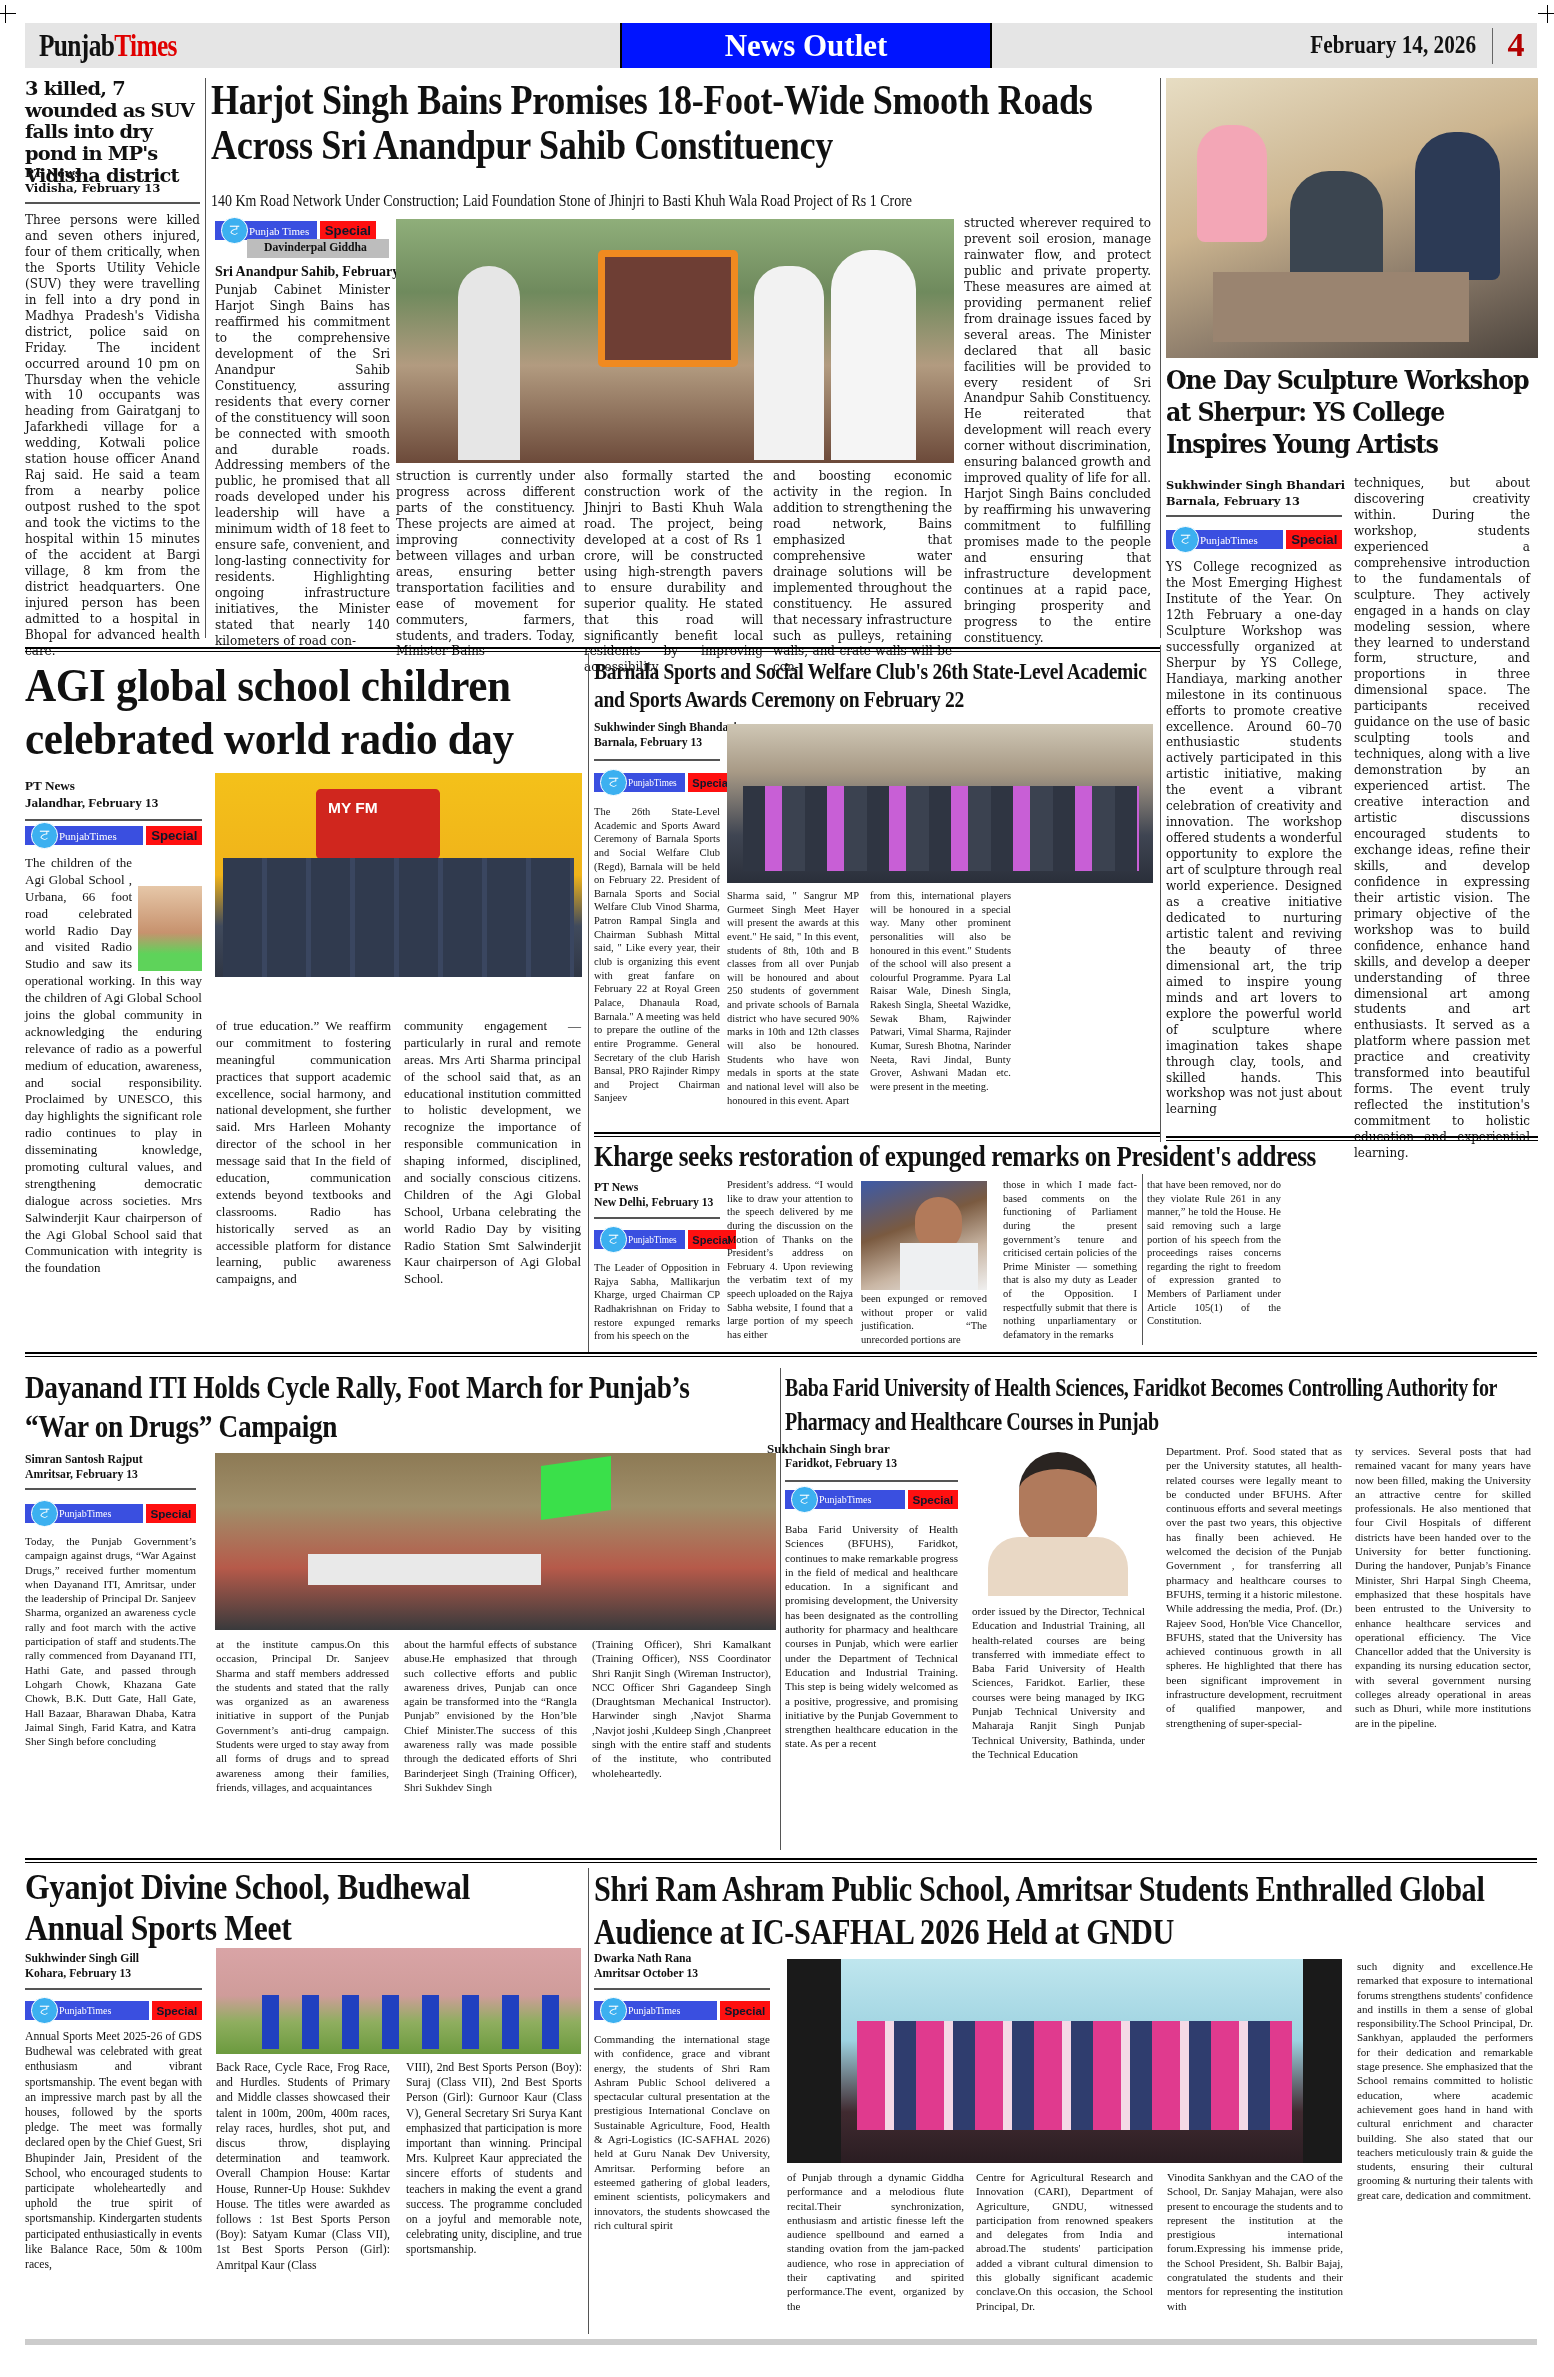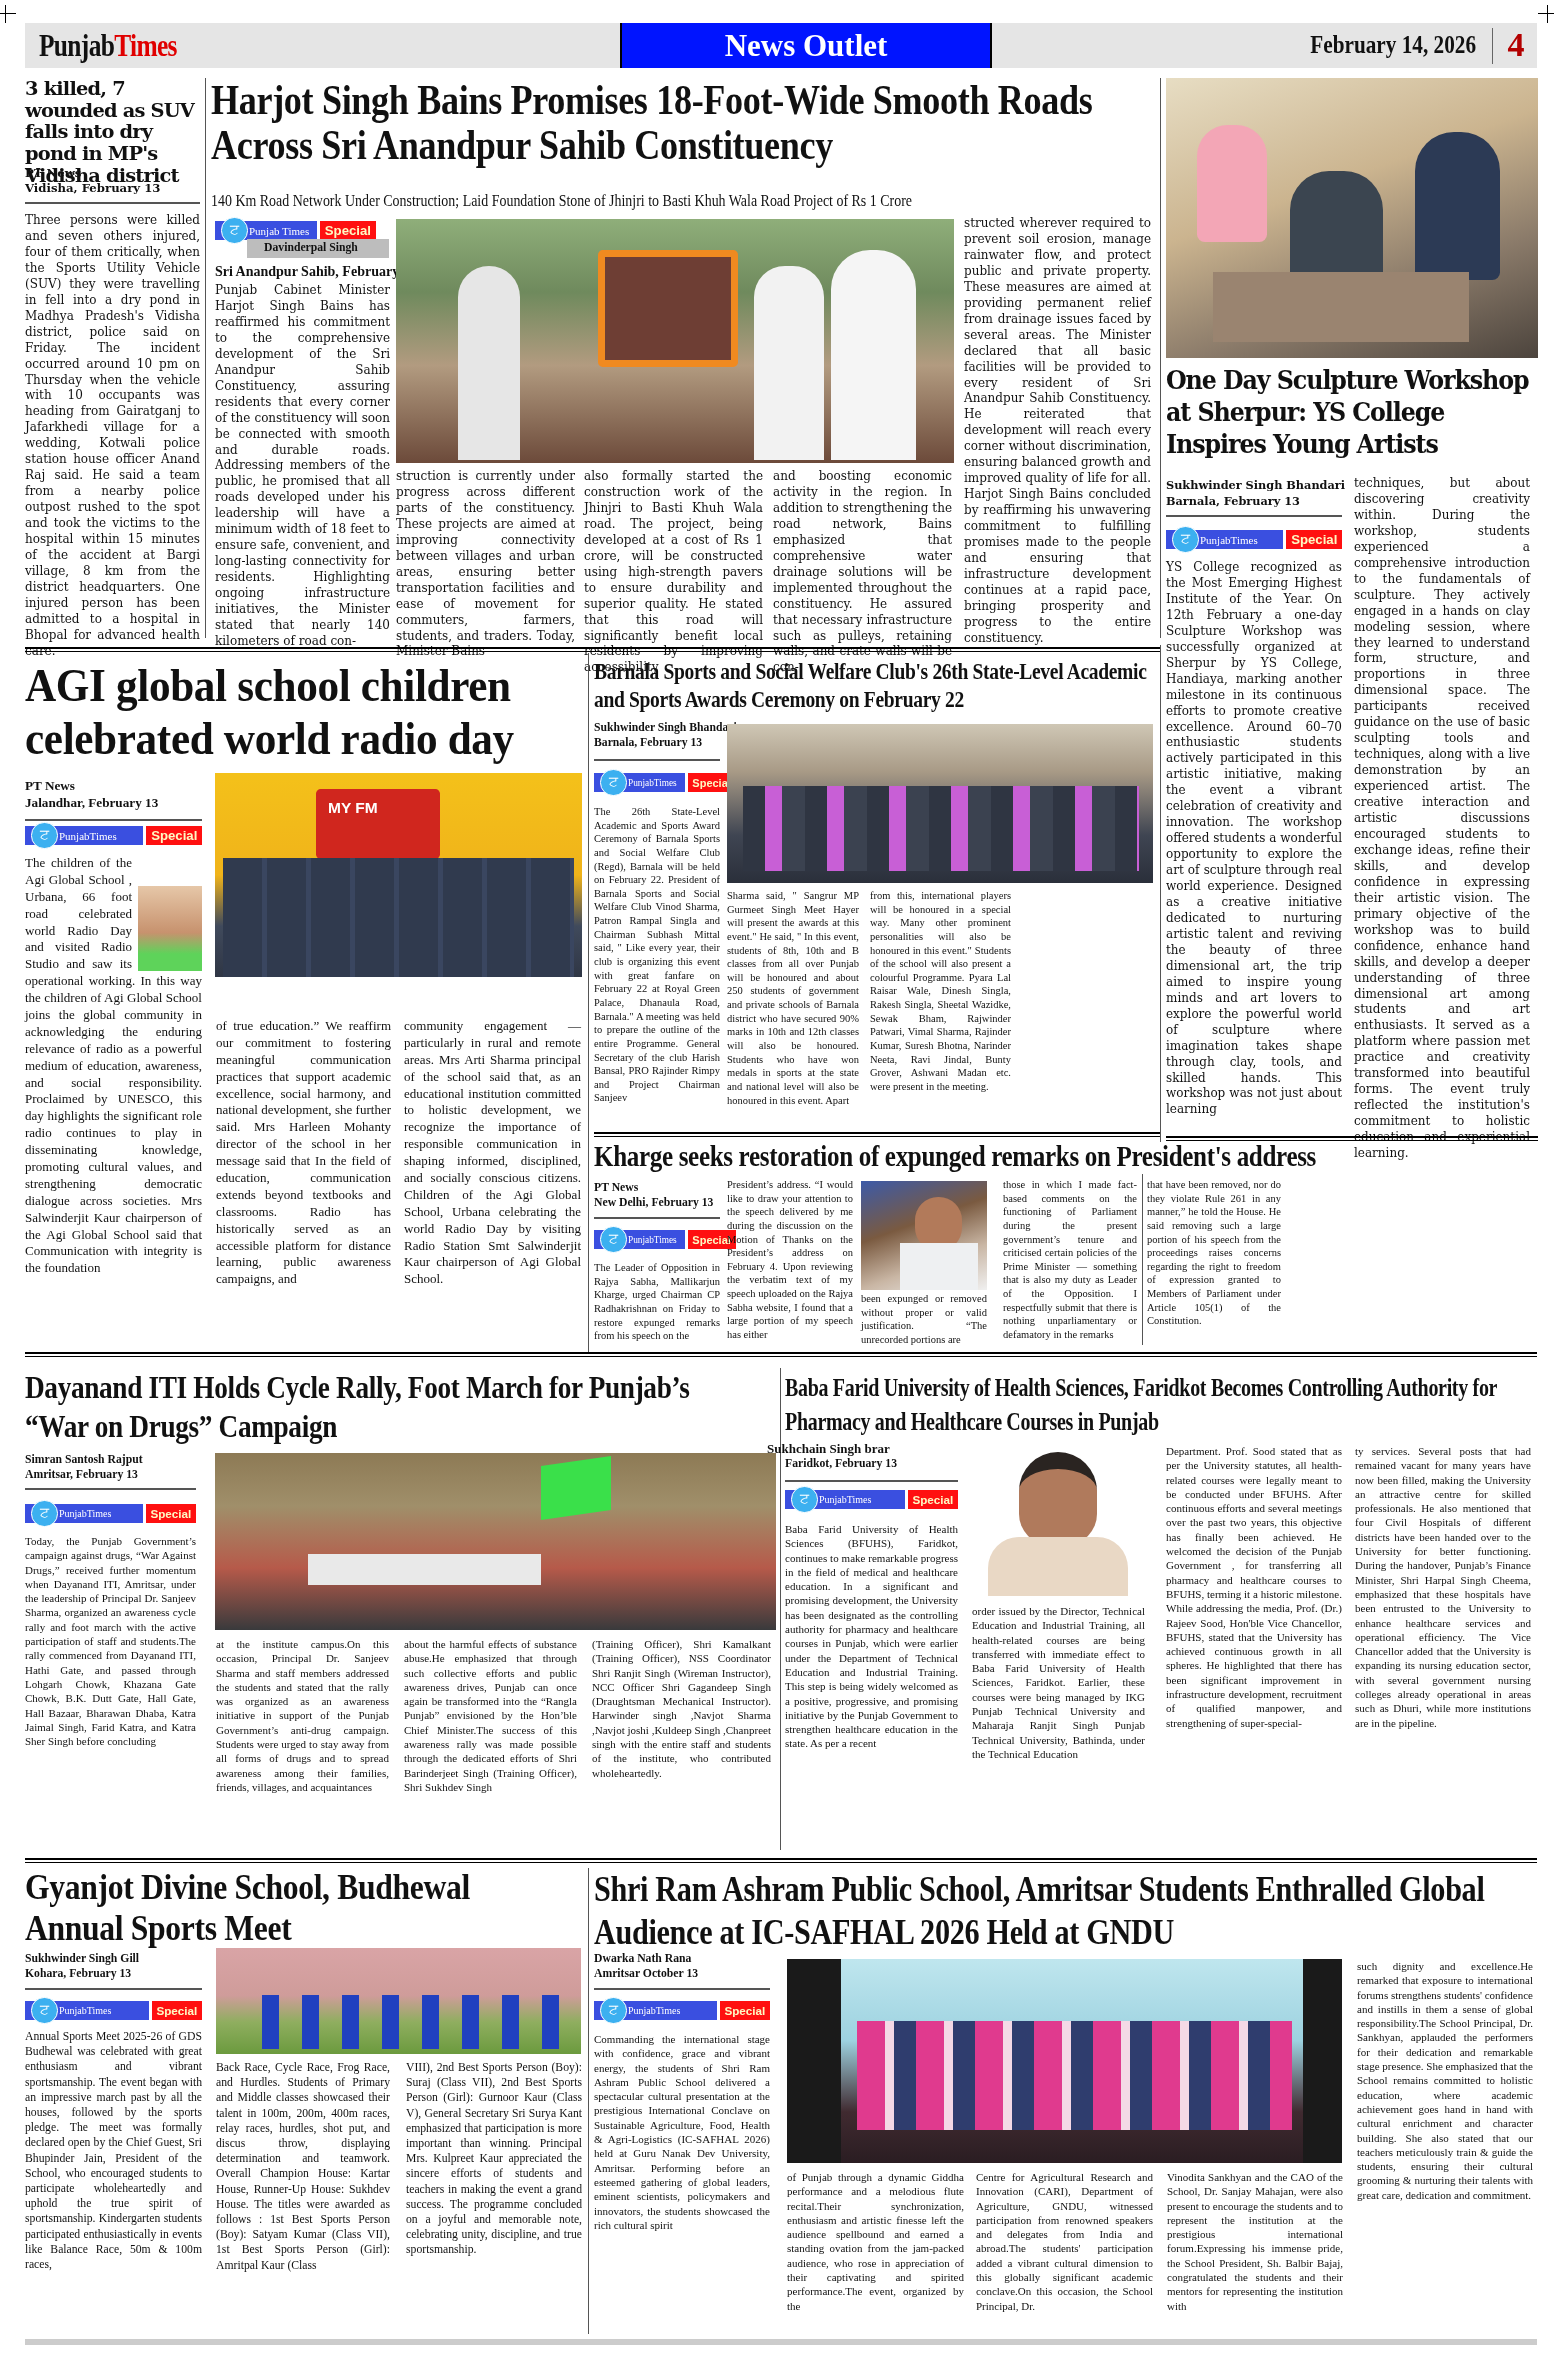--- a/index.html
+++ b/index.html
@@ -23,21 +23,21 @@
   .byline-sans { font-family: "DejaVu Serif", serif; font-weight: bold; font-size: 11.7px; line-height: 1.3; }
   .body-text { font-size: 12px; line-height: 1.33; text-align: justify; hyphens: auto; }
   .body-cond { font-family: "Liberation Serif", serif; font-size: 13px; line-height: 1.3; text-align: justify; }
   .col { position: absolute; }
   .rule { position: absolute; height: 1.6px; background: #555; }
   .vrule { position: absolute; width: 0.8px; background: #555; }
   .dbl { position: absolute; height: 4.7px; border-top: 2.3px solid #000; border-bottom: 0.8px solid #000; }
 
   .badge { position: absolute; height: 23px; display: flex; align-items: center; }
   .badge .blue { background: #3a4fe0; color: #fff; height: 18.7px; display: flex; align-items: center; padding-left: 34px; padding-right: 7.8px; font-family: "Liberation Serif", serif; font-size: 11px; }
-  .badge .red { background: #ff1010; color: #fef9c3; height: 18.7px; display: flex; align-items: center; padding: 0 4.7px; margin-left: 3.1px; font-family: "Liberation Sans", sans-serif; font-weight: bold; font-size: 13.2px; }
+  .badge .red { background: #ff1010; color: #0f172a; height: 18.7px; display: flex; align-items: center; padding: 0 4.7px; margin-left: 3.1px; font-family: "Liberation Sans", sans-serif; font-weight: bold; font-size: 13.2px; }
   .badge .circle { position: absolute; left: 6.2px; top: -1.6px; width: 26.4px; height: 26.4px; border-radius: 50%; background: #3cb0f0; border: 1.6px solid #fff; color: #fff; font-size: 14px; text-align: center; line-height: 23px; font-family: "DejaVu Sans", sans-serif; }
 
   .photo { position: absolute; overflow: hidden; }
 
   .footer-bar { position: absolute; height: 6.2px; background: #ccc; }
 </style>
 </head>
 <body>
 
 <div class="crop" style="left:-3.1px"></div>
@@ -64,21 +64,21 @@
   <h1 class="abs head" style="left:211px;top:78px;width:948px;font-size:42px;transform:scaleX(0.86);transform-origin:left;white-space:nowrap;">
       <span style="display:block;width:1088px;white-space:normal;">Harjot Singh Bains Promises 18-Foot-Wide Smooth Roads Across Sri Anandpur Sahib Constituency</span>
     </h1>
   <div class="abs" style="left:211px;top:191px;font-family:'Liberation Serif',serif;font-size:17px;transform:scaleX(0.82);transform-origin:left;white-space:nowrap;">140 Km Road Network Under Construction; Laid Foundation Stone of Jhinjri to Basti Khuh Wala Road Project of Rs 1 Crore</div>
 
   <div class="badge" style="left:215px;top:219px;width:175px;">
     <div class="blue">Punjab Times</div>
     <div class="red">Special</div>
     <div class="circle">ਟ</div>
   </div>
-  <div class="abs" style="left:247px;top:239px;width:142px;height:18.7px;background:#bdbdbd;font-family:'Liberation Serif',serif;font-weight:bold;font-size:11.7px;line-height:18.7px;padding-left:17px;">Davinderpal Singh</div>
+  <div class="abs" style="left:247px;top:239px;width:142px;height:18.7px;background:#bdbdbd;font-family:'Liberation Serif',serif;font-weight:bold;font-size:11.7px;line-height:18.7px;padding-left:17px;">Davinderpal Giddha</div>
   <div class="abs" style="left:215px;top:264px;font-family:'Liberation Serif',serif;font-weight:bold;font-size:14px;">Sri Anandpur Sahib, February 13</div>
 
   <div class="photo" style="left:396px;top:219px;width:558px;height:244px;background:linear-gradient(180deg,#8fae7a 0%,#6f8a5d 30%,#b29b80 60%,#6c4a3a 100%);">
     <div style="position:absolute;left:202px;top:31px;width:140px;height:117px;background:#6e3e34;border:7.8px solid #f08a20;border-radius:4.7px;"></div>
     <div style="position:absolute;left:62px;top:47px;width:62px;height:194px;background:#e6e6e6;border-radius:31px 31px 0 0;"></div>
     <div style="position:absolute;left:358px;top:47px;width:70px;height:194px;background:#f2f2f2;border-radius:31px 31px 0 0;"></div>
     <div style="position:absolute;left:435px;top:31px;width:85px;height:210px;background:#f5f5f5;border-radius:39px 39px 0 0;"></div>
   </div>
 
   <p class="col body-text" style="left:215px;top:283px;width:175px;">Punjab Cabinet Minister Harjot Singh Bains has reaffirmed his commitment to the comprehensive development of the Sri Anandpur Sahib Constituency, assuring residents that every corner of the constituency will soon be connected with smooth and durable roads. Addressing members of the public, he promised that all roads developed under his leadership will have a minimum width of 18 feet to ensure safe, convenient, and long-lasting connectivity for residents. Highlighting ongoing infrastructure initiatives, the Minister stated that nearly 140 kilometers of road con-</p>

